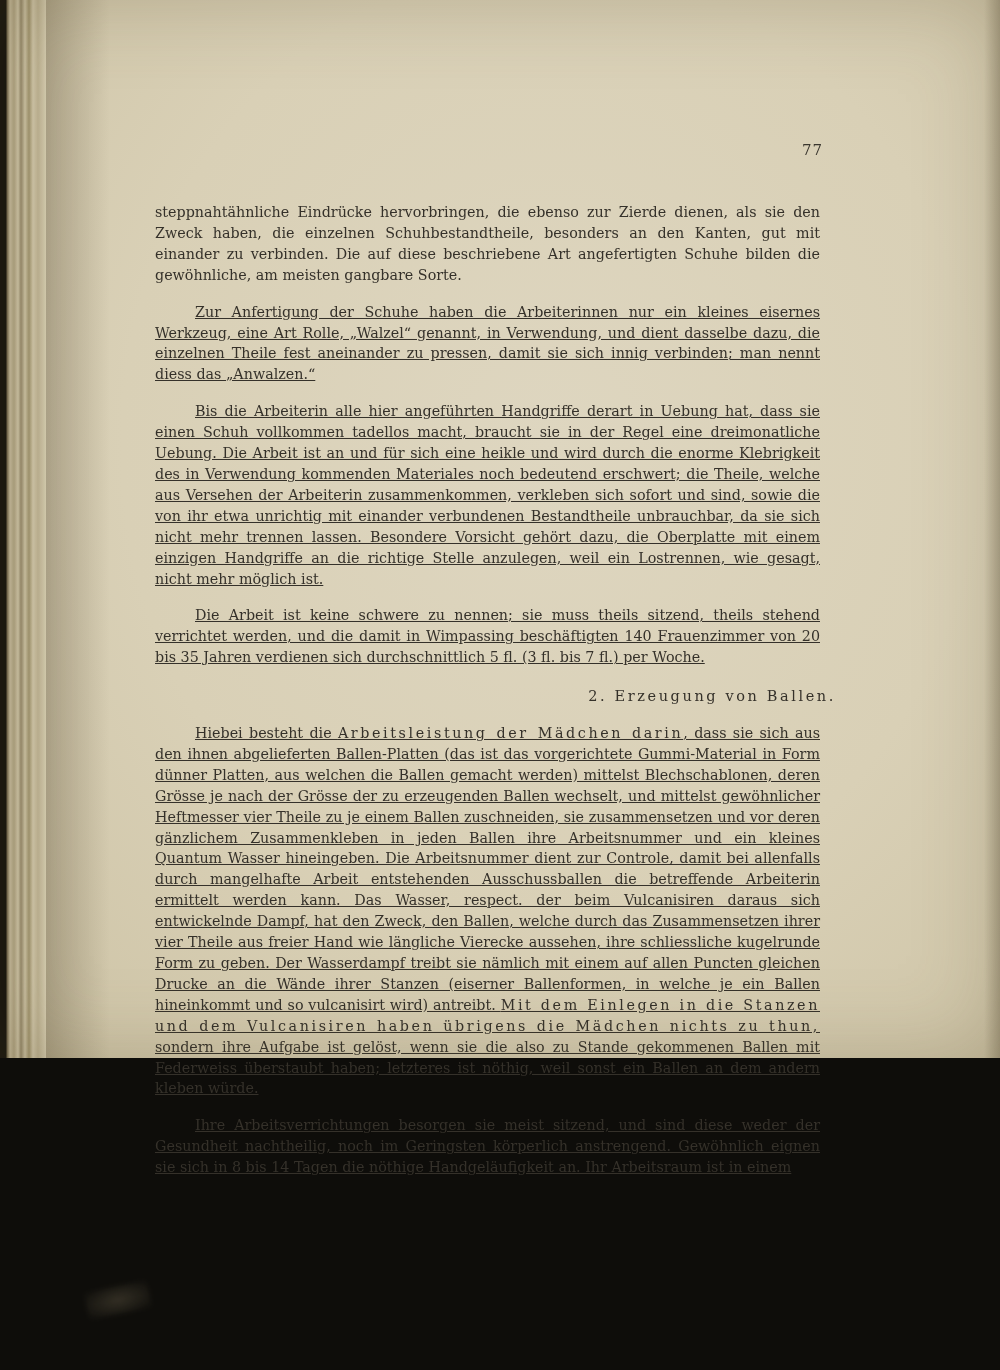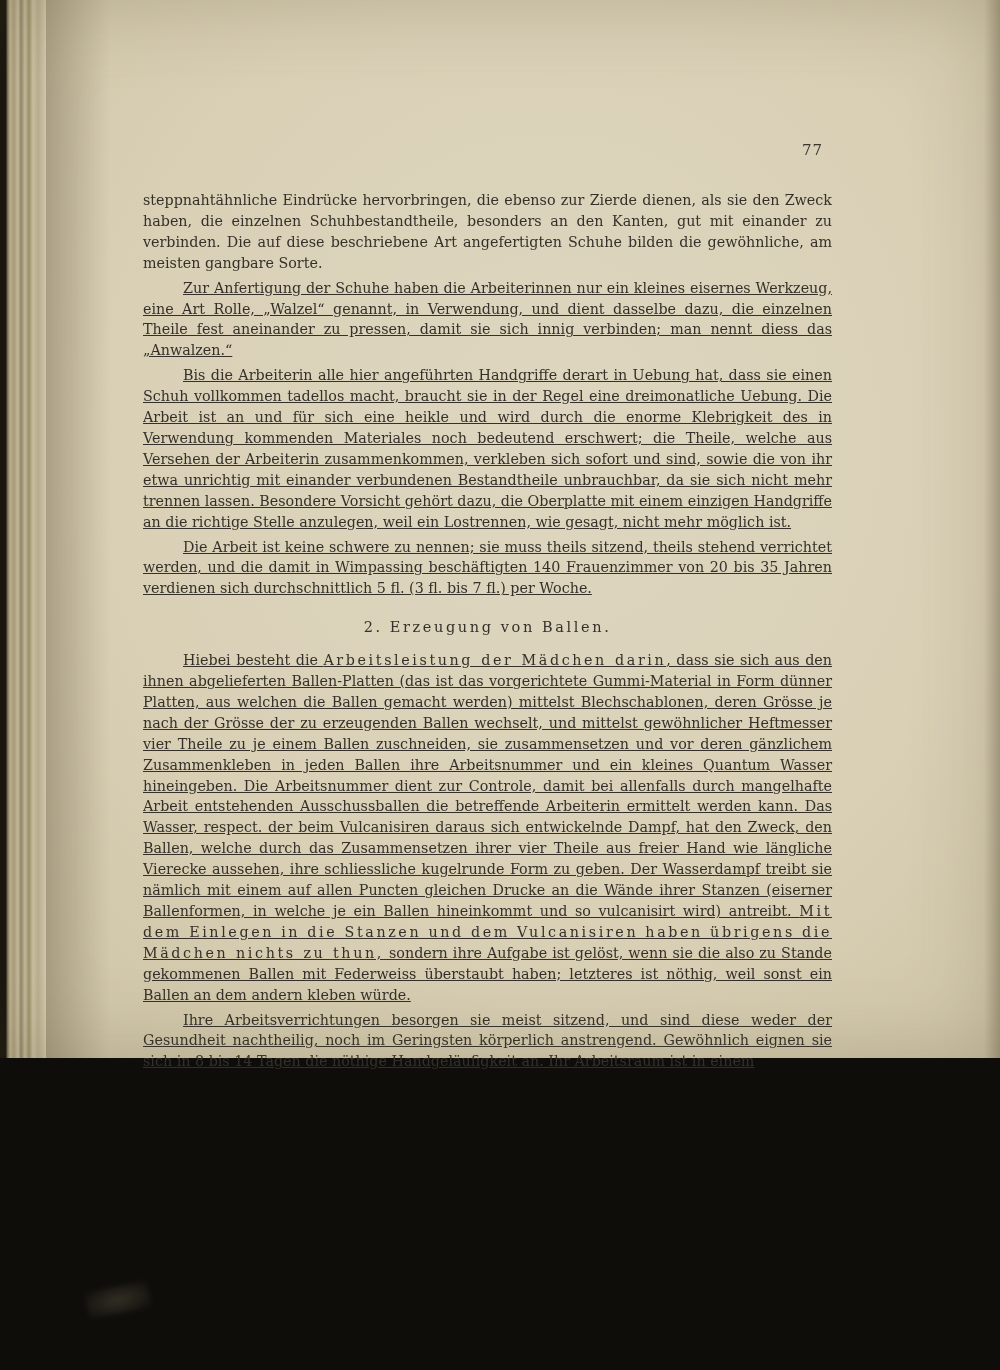--- a/index.html
+++ b/index.html
@@ -37,24 +37,24 @@
   }
   .page-number {
     position: absolute; top: 141px; left: 802px;
     font-size: 15px; color: #3a362e; letter-spacing: 1px;
   }
   .text-column {
     position: absolute; left: 139px; top: 186px; width: 697px;
     color: #35312a; font-size: 14.3px; line-height: 20.9px;
     text-align: justify;
   }
-  .para { margin: 4px; }
+  .para { margin: 16px; }
   .para.indent { text-indent: 40px; text-decoration: underline; }
   .heading {
-    margin: 18px 0 12px; text-align: center;
+    margin: 18px 0 12px; text-align: right;
     font-size: 14.5px; font-weight: normal; color: #35312a;
   }
   .spaced { letter-spacing: 2.6px; }
   .smudge {
     position: absolute; left: 86px; top: 1286px; width: 64px; height: 28px;
     background: radial-gradient(ellipse, rgba(120,110,85,0.35), rgba(120,110,85,0));
     transform: rotate(-12deg); filter: blur(2px);
   }
 </style>
 </head>

